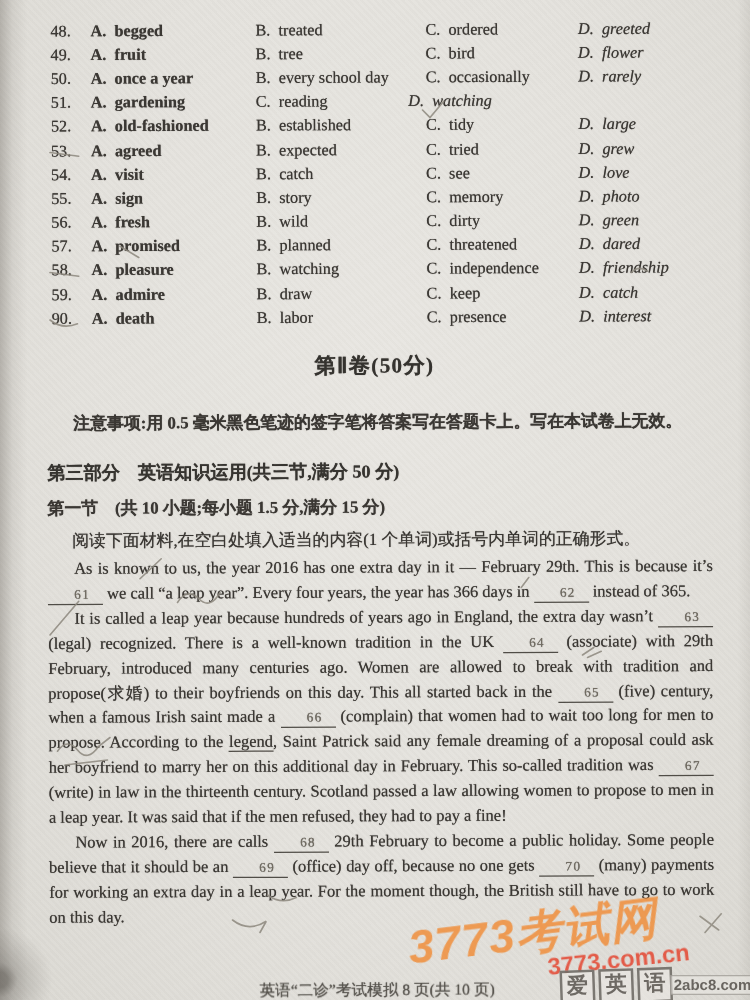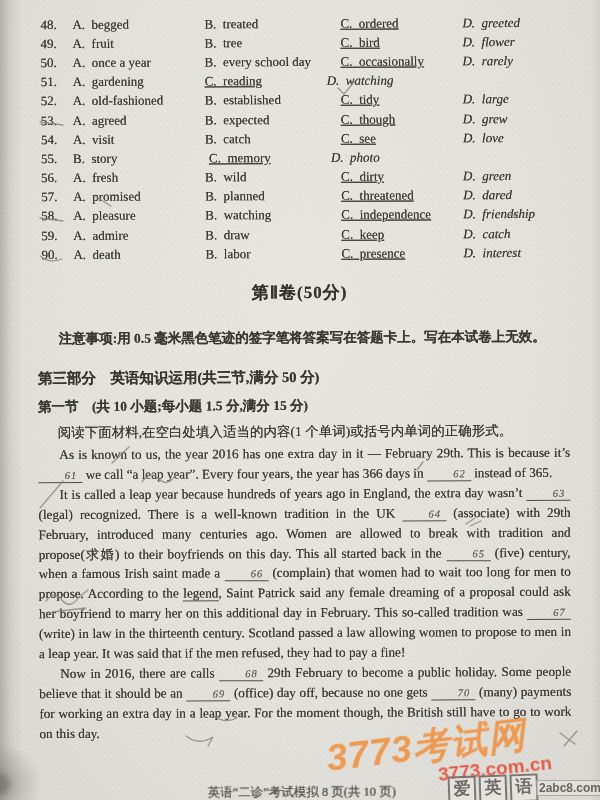--- a/index.html
+++ b/index.html
@@ -15,38 +15,38 @@
       repeating-linear-gradient(47deg, rgba(90,85,78,.025) 0 2px, rgba(255,255,255,.02) 2px 4px),
       radial-gradient(ellipse at 50% 38%, #e9e7e2 0%, #e4e2dd 55%, #dbd9d3 100%);
   }
   .scan{position:absolute;inset:0;transform:rotate(-.25deg);}
   .soft{text-shadow:0 0 .6px rgba(64,60,55,.85);}
   
   .mcq{position:absolute;top:14px;left:42px;right:20px;font-size:13px;}
   .q-row{display:flex;height:19.2px;align-items:center;white-space:nowrap;}
   .q-cell{overflow:visible;}
   .q-num{width:32px;}
-  .q-a{width:132px;}
+  .q-a{width:132px;font-weight:bold;}
   .q-b{width:136px;}
-  .q-c{width:122px;text-decoration:underline;}
+  .q-c{width:122px;}
   .q-d{flex:1;font-style:italic;}
   
   .vol-title{position:absolute;top:281px;left:0;width:100%;text-align:center;
     font-size:17px;font-weight:bold;letter-spacing:1px;color:#35332f;}
   .notice{position:absolute;top:329px;left:40px;right:14px;font-size:13.5px;font-weight:bold;
     color:#3a3733;text-indent:1.4em;}
   .part3{position:absolute;top:368px;left:38px;font-size:14.5px;font-weight:bold;color:#363430;}
   .sec1{position:absolute;top:397px;left:38px;font-size:13.5px;font-weight:bold;color:#3a3733;}
   .instr{position:absolute;top:423px;left:40px;right:26px;font-size:13.5px;color:#3a3733;text-indent:1.3em;}
   
   .passage{position:absolute;top:444px;left:38px;right:30px;font-size:13.2px;line-height:19.9px;text-align:justify;}
   .passage p{margin:0;text-indent:1.6em;}
   .blank{display:inline-block;min-width:44px;height:14px;line-height:15px;
-    border-bottom:1.2px solid #504d47;text-align:center;vertical-align:baseline;
-    font-size:10.5px;color:#726d63;font-style:italic;letter-spacing:1px;}
+    border-bottom:1.2px solid #504d47;text-align:left;vertical-align:baseline;
+    font-size:10.5px;color:#726d63;letter-spacing:1px;}
   .uword{border-bottom:1.2px solid #504d47;}
   
   .footer{position:absolute;top:784px;left:0;width:100%;text-align:center;
     font-size:12.5px;color:#55524c;filter:blur(.4px);}
   
   .wm{position:absolute;pointer-events:none;}
   .wm-big{top:722px;left:326px;font-size:37px;font-weight:bold;font-style:italic;
     color:rgba(242,132,38,.72);transform:rotate(-7deg);white-space:nowrap;
     font-family:"Liberation Sans", sans-serif;letter-spacing:1px;filter:blur(.3px);}
   .wm-url{top:758px;left:438px;font-size:19px;font-weight:bold;
@@ -102,32 +102,33 @@
           <span class="q-cell q-num">52.</span>
           <span class="q-cell q-a">A. old-fashioned</span>
           <span class="q-cell q-b">B. established</span>
           <span class="q-cell q-c">C. tidy</span>
           <span class="q-cell q-d">D. large</span>
         </div>
         <div class="q-row">
           <span class="q-cell q-num">53.</span>
           <span class="q-cell q-a">A. agreed</span>
           <span class="q-cell q-b">B. expected</span>
-          <span class="q-cell q-c">C. though</span>
+          <span class="q-cell q-c">C. tried</span>
           <span class="q-cell q-d">D. grew</span>
         </div>
         <div class="q-row">
           <span class="q-cell q-num">54.</span>
           <span class="q-cell q-a">A. visit</span>
           <span class="q-cell q-b">B. catch</span>
           <span class="q-cell q-c">C. see</span>
           <span class="q-cell q-d">D. love</span>
         </div>
         <div class="q-row">
           <span class="q-cell q-num">55.</span>
+          <span class="q-cell q-a">A. sign</span>
           <span class="q-cell q-b">B. story</span>
           <span class="q-cell q-c">C. memory</span>
           <span class="q-cell q-d">D. photo</span>
         </div>
         <div class="q-row">
           <span class="q-cell q-num">56.</span>
           <span class="q-cell q-a">A. fresh</span>
           <span class="q-cell q-b">B. wild</span>
           <span class="q-cell q-c">C. dirty</span>
           <span class="q-cell q-d">D. green</span>

